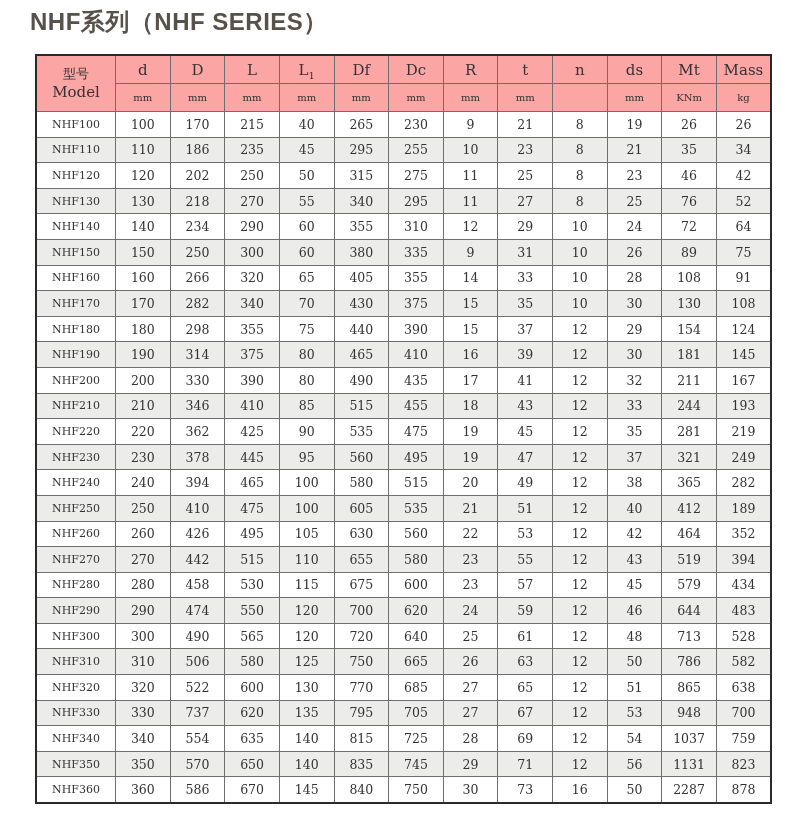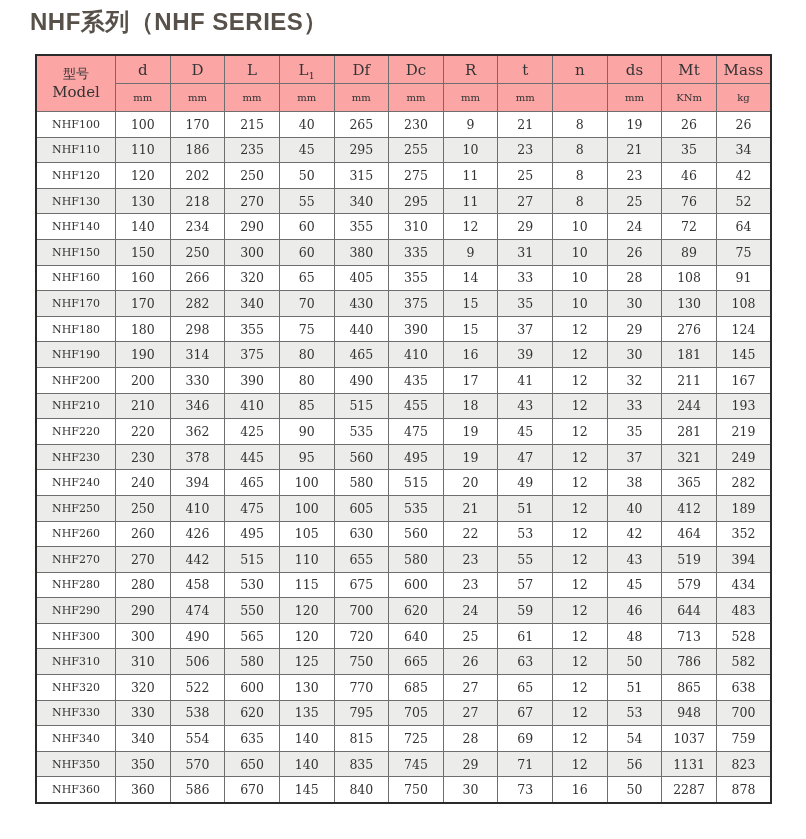--- a/index.html
+++ b/index.html
@@ -241,21 +241,21 @@
           <td>180</td>
           <td>298</td>
           <td>355</td>
           <td>75</td>
           <td>440</td>
           <td>390</td>
           <td>15</td>
           <td>37</td>
           <td>12</td>
           <td>29</td>
-          <td>276</td>
+          <td>154</td>
           <td>124</td>
         </tr>
         <tr class="alt">
           <td class="model">NHF190</td>
           <td>190</td>
           <td>314</td>
           <td>375</td>
           <td>80</td>
           <td>465</td>
           <td>410</td>
@@ -457,21 +457,21 @@
           <td>27</td>
           <td>65</td>
           <td>12</td>
           <td>51</td>
           <td>865</td>
           <td>638</td>
         </tr>
         <tr class="alt">
           <td class="model">NHF330</td>
           <td>330</td>
-          <td>538</td>
+          <td>737</td>
           <td>620</td>
           <td>135</td>
           <td>795</td>
           <td>705</td>
           <td>27</td>
           <td>67</td>
           <td>12</td>
           <td>53</td>
           <td>948</td>
           <td>700</td>

